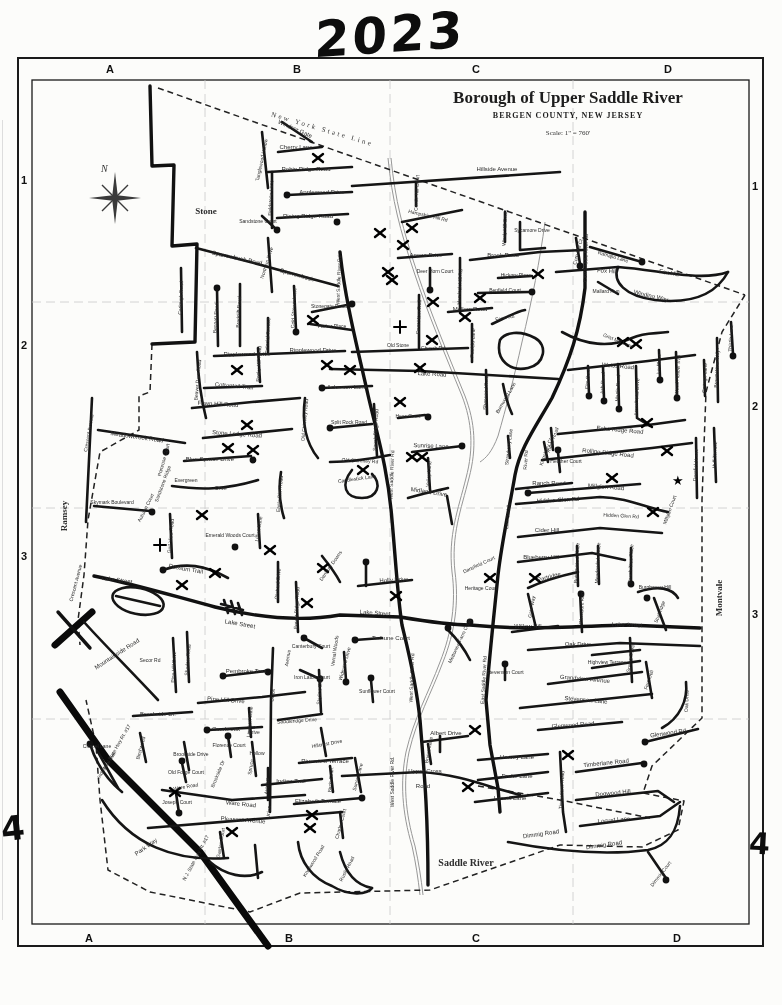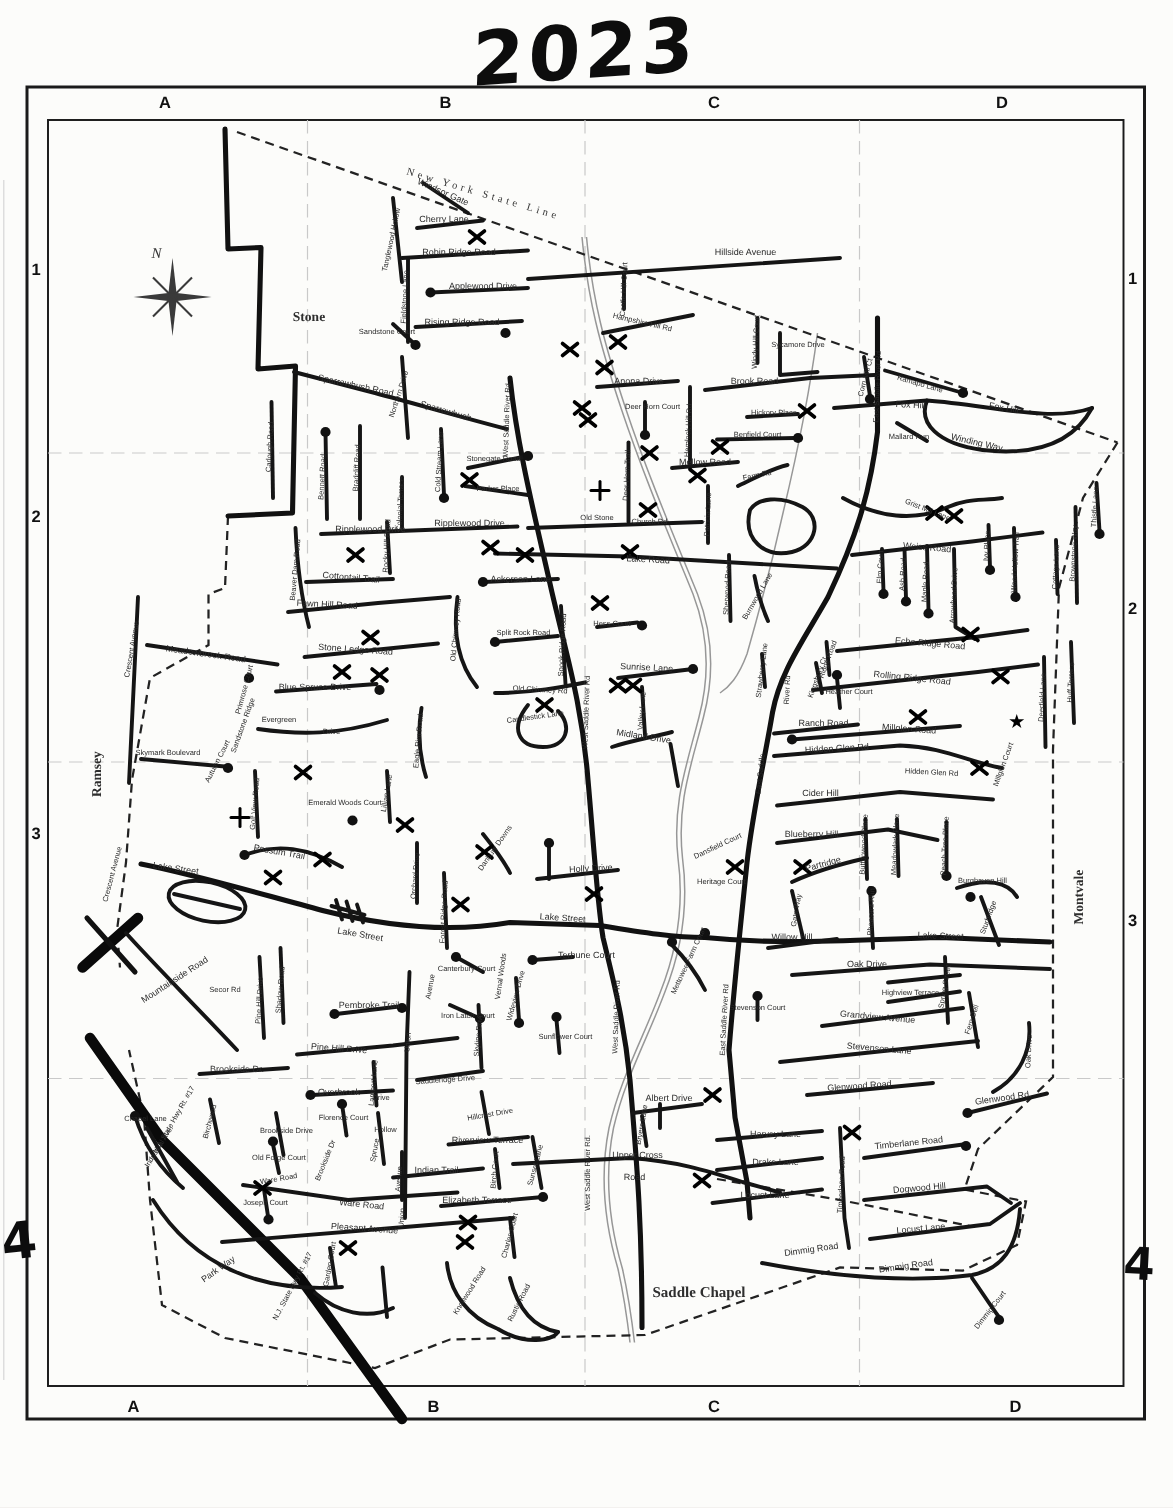--- a/index.html
+++ b/index.html
@@ -503,25 +503,30 @@
         <circle cx="470" cy="622" r="3.4" fill="#111"></circle>
         <circle cx="90" cy="744" r="3.4" fill="#111"></circle>
         <circle cx="228" cy="736" r="3.4" fill="#111"></circle>
         <circle cx="182" cy="761" r="3.4" fill="#111"></circle>
         <circle cx="179" cy="813" r="3.4" fill="#111"></circle>
         <circle cx="320" cy="679" r="3.4" fill="#111"></circle>
         <circle cx="304" cy="638" r="3.4" fill="#111"></circle>
       </g>
   </svg>
 
+  <div id="titleblock">
+    <div id="title-main">Borough of Upper Saddle River</div>
+    <div id="title-sub">BERGEN COUNTY, NEW JERSEY</div>
+    <div id="title-scale">Scale: 1" = 760'</div>
+  </div>
 
   <div class="muni" id="muni-mahwah">Stone</div>
   <div class="muni" id="muni-ramsey">Ramsey</div>
   <div class="muni" id="muni-montvale">Montvale</div>
-  <div class="muni" id="muni-saddleriver">Saddle Chapel</div>
+  <div class="muni" id="muni-saddleriver">Saddle River</div>
 
   <div class="lbl sp" style="left:322px;top:130px;font-size:7px;transform:translate(-50%,-50%) rotate(16.5deg);">New York State Line</div>
 
   <div id="labels">
       <div class="lbl" style="left: 295px; top: 129px; font-size: 6px; transform: translate(-50%, -50%) rotate(24deg);">Windsor Gate</div>
       <div class="lbl" style="left: 296px; top: 147px; font-size: 6px; transform: translate(-50%, -50%) rotate(0deg);">Cherry Lane</div>
       <div class="lbl" style="left: 306px; top: 169px; font-size: 6px; transform: translate(-50%, -50%) rotate(0deg);">Robin Ridge Road</div>
       <div class="lbl" style="left: 497px; top: 169px; font-size: 6px; transform: translate(-50%, -50%) rotate(0deg);">Hillside Avenue</div>
       <div class="lbl" style="left: 322px; top: 192px; font-size: 6px; transform: translate(-50%, -50%) rotate(0deg);">Applewood Drive</div>
       <div class="lbl" style="left: 308px; top: 216px; font-size: 6px; transform: translate(-50%, -50%) rotate(0deg);">Rising Ridge Road</div>

